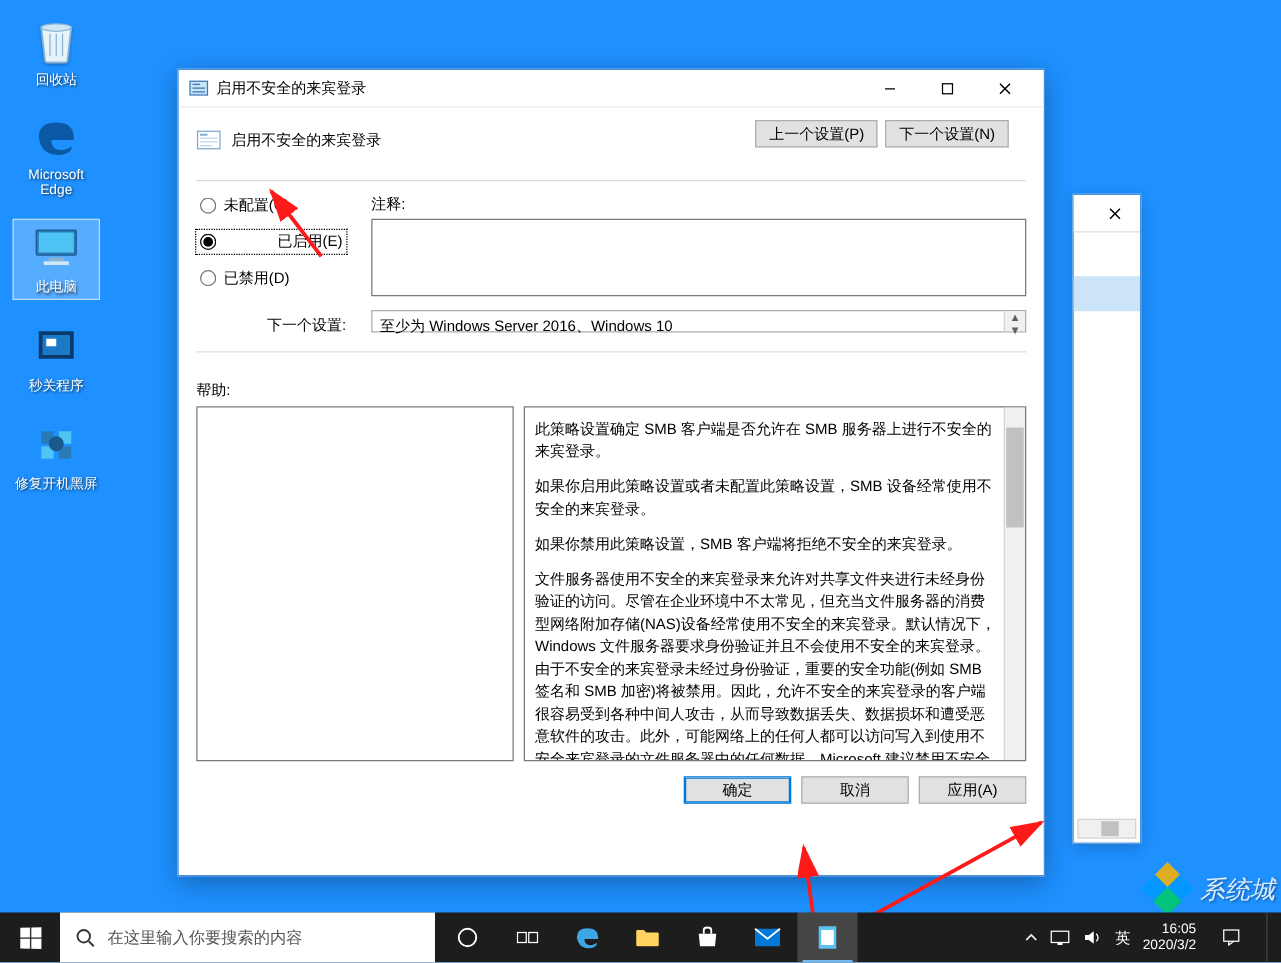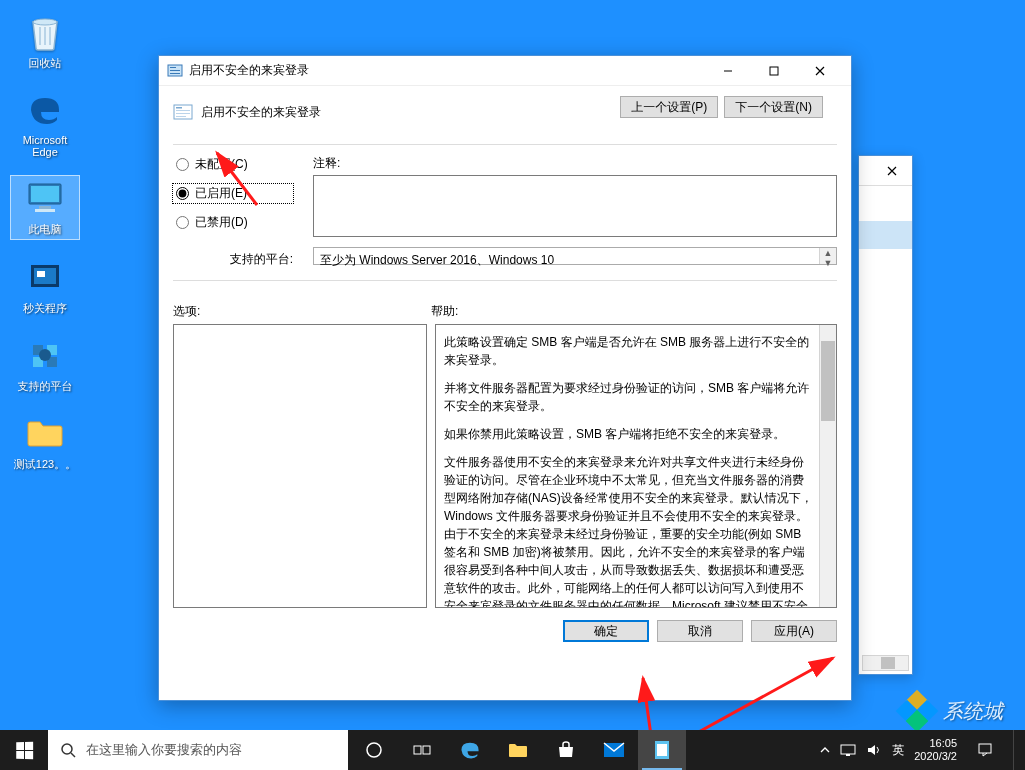--- a/index.html
+++ b/index.html
@@ -19,41 +19,41 @@
 
 .mmc { position: absolute; left: 858px; top: 155px; width: 55px; height: 520px; background: #fff; border: 1px solid #4a90d9; box-shadow: 0 3px 12px rgba(0,0,0,.2); }
 .mmc-title { height: 30px; background: #fff; border-bottom: 1px solid #ddd; display:flex; align-items:center; justify-content:flex-end; padding:0 8px; }
 .mmc-close { width:24px; height:20px; display:flex; align-items:center; justify-content:center; color:#000; }
 .mmc-body { display:flex; flex-direction:column; height:calc(100% - 30px); }
 .mmc-sel { height:28px; background:#cce4f7; margin-top:35px; }
 .mmc-scrollh { position:absolute; bottom:3px; right:3px; left:3px; height:16px; background:#f0f0f0; border:1px solid #d4d4d4; }
 .mmc-scrollh-thumb { position:absolute; left:40%; width:30%; top:1px; bottom:1px; background:#c1c1c1; }
 
 
-.dialog { position: absolute; left: 158px; top: 55px; width: 694px; height: 646px; background: #fff; border: 1px solid #4a90d9; box-shadow: 0 5px 20px rgba(0,0,0,.3); }
+.dialog { position: absolute; left: 142px; top: 55px; width: 694px; height: 646px; background: #fff; border: 1px solid #4a90d9; box-shadow: 0 5px 20px rgba(0,0,0,.3); }
 .titlebar { height: 30px; display: flex; align-items: center; padding: 0 8px; border-bottom: 1px solid #eee; }
 .tb-icon { width: 16px; height: 16px; margin-right: 6px; }
 .tb-text { font-size: 12px; color: #000; flex: 1; }
 .tb-btns { display: flex; }
 .tb-btn { width: 46px; height: 30px; display:flex; align-items:center; justify-content:center; color:#222; font-size:10px; }
 
 .subhead { display:flex; align-items:center; padding: 10px 14px; gap:8px; }
 .subhead-icon { width:20px; height:16px; }
 .subhead-text { font-size:12px; }
 .prevnext { display:flex; gap:6px; margin-left:auto; justify-content:flex-end; padding: 0 14px 10px; }
 .btn { height:22px; min-width:86px; background:#e1e1e1; border:1px solid #adadad; font-size:12px; padding:0 10px; color:#000; cursor:pointer; }
 .btn.primary { border-color:#0078d7; box-shadow: 0 0 0 1px #0078d7 inset; }
 
 hr.sep { border:none; border-top:1px solid #ddd; margin: 6px 14px 10px; }
 
 .config-row { display:flex; padding: 0 14px; gap: 20px; }
 .radios { width: 120px; display:flex; flex-direction:column; gap:10px; font-size:12px; }
 .radio { display:flex; align-items:center; gap:6px; white-space:nowrap; padding:1px 3px; }
 .radio input { accent-color: #000; }
-.radio.selected { outline: 1px dotted #000; }
+.radio.selected { outline: 1px dotted #000; justify-content: space-between; }
 .comment-col { flex:1; }
 .lbl { font-size:12px; display:block; margin-bottom:3px; }
 .txt { width:100%; height:62px; border:1px solid #7a7a7a; resize:none; font-size:12px; background:#fff; }
 .platform-row { display:flex; padding: 6px 14px; gap:20px; align-items:flex-start; }
 .platform-row .lbl2 { width:120px; text-align:right; font-size:12px; padding-top:4px; }
 .plat-txt { flex:1; height:18px; border:1px solid #ababab; font-size:12px; padding:4px 6px; position:relative; }
 .plat-scroll { width:17px; background:#f0f0f0; border-left:1px solid #d4d4d4; position:absolute; right:0; top:0; bottom:0; display:flex; flex-direction:column; justify-content:space-between; }
 .plat-scroll span { font-size:9px; text-align:center; color:#606060; }
 
 .optlbls { display:flex; padding:12px 14px 4px; gap:20px; font-size:12px; }
@@ -65,21 +65,21 @@
 .pane.right p { margin-bottom:10px; }
 .sbar { width:17px; position:absolute; right:0; top:0; bottom:0; background:#f0f0f0; border-left:1px solid #d4d4d4; }
 .sbar-thumb { background:#c1c1c1; position:absolute; left:1px; right:1px; top:16px; height:80px; }
 
 .dlg-footer { display:flex; justify-content:flex-end; gap:8px; padding:12px 14px; }
 
 
 .arrow { position:absolute; pointer-events:none; }
 
 
-.watermark { position:absolute; right:22px; bottom:37px; display:flex; align-items:center; gap:4px; opacity:.85; }
+.watermark { position:absolute; right:5px; bottom:37px; display:flex; align-items:center; gap:4px; opacity:.85; }
 .watermark .cubes { width:44px; height:44px; position:relative; }
 .cube { position:absolute; width:16px; height:16px; transform:rotate(45deg); }
 .c1c { background:#ffb400; top:4px; left:14px; }
 .c2c { background:#0099ff; top:14px; left:4px; }
 .c3c { background:#0099ff; top:14px; left:24px; }
 .c4c { background:#00cc66; top:24px; left:14px; }
 .wm-text { color:#fff; font-size:20px; font-style:italic; font-weight:300; text-shadow:1px 1px 2px rgba(0,0,0,.5); }
 
 
 .taskbar { position:absolute; left:0; right:0; bottom:0; height:40px; background:#1d1d1d; display:flex; align-items:center; color:#fff; }
@@ -149,29 +149,21 @@
     <div class="desktop-icon">
       <div class="di-img">
         <svg width="36" height="36" viewBox="0 0 36 36">
             <rect x="6" y="8" width="10" height="10" fill="#2a7ab8"></rect>
             <rect x="20" y="8" width="10" height="10" fill="#4ec4f5"></rect>
             <rect x="6" y="20" width="10" height="10" fill="#4ec4f5"></rect>
             <rect x="20" y="20" width="10" height="10" fill="#2a7ab8"></rect>
             <circle cx="18" cy="18" r="6" fill="#1a5a8e"></circle>
           </svg>
       </div>
-      <div class="di-label">支持的平台</div>
-    </div>
-    <div class="desktop-icon">
-      <div class="di-img">
-        <svg width="40" height="34" viewBox="0 0 40 34">
-            <path d="M3 8 L3 28 Q3 30 5 30 L35 30 Q37 30 37 28 L37 12 Q37 10 35 10 L18 10 L15 6 L5 6 Q3 6 3 8 Z" fill="#ffd45e" stroke="#e0a030"></path>
-          </svg>
-      </div>
-      <div class="di-label">测试123。。</div>
+      <div class="di-label">修复开机黑屏</div>
     </div>
   </div>
 </div>
 
 <div class="mmc">
   <div class="mmc-title">
     <div class="mmc-close">
         <svg width="10" height="10" viewBox="0 0 10 10">
           <path d="M1 1 L9 9 M9 1 L1 9" stroke="#000" stroke-width="1.2"></path>
         </svg>
@@ -244,42 +236,41 @@
           <span>已禁用(D)</span>
         </label>
     </div>
     <div class="comment-col">
       <span class="lbl">注释:</span>
       <textarea class="txt" style=""></textarea>
     </div>
   </div>
 
   <div class="platform-row">
-    <div class="lbl2">支持的平台:</div>
+    <div class="lbl2">下一个设置:</div>
     <div class="plat-txt">
       <span>至少为 Windows Server 2016、Windows 10</span>
       <div class="plat-scroll">
           <span>▲</span>
           <span>▼</span>
         </div>
     </div>
   </div>
 
   <hr class="sep">
 
   <div class="optlbls">
-    <div class="c1">选项:</div>
     <div>帮助:</div>
   </div>
 
   <div class="panes">
     <div class="pane left"></div>
     <div class="pane right">
       <p>此策略设置确定 SMB 客户端是否允许在 SMB 服务器上进行不安全的来宾登录。</p>
-      <p>并将文件服务器配置为要求经过身份验证的访问，SMB 客户端将允许不安全的来宾登录。</p>
+      <p>如果你启用此策略设置或者未配置此策略设置，SMB 设备经常使用不安全的来宾登录。</p>
       <p>如果你禁用此策略设置，SMB 客户端将拒绝不安全的来宾登录。</p>
       <p>文件服务器使用不安全的来宾登录来允许对共享文件夹进行未经身份验证的访问。尽管在企业环境中不太常见，但充当文件服务器的消费型网络附加存储(NAS)设备经常使用不安全的来宾登录。默认情况下，Windows 文件服务器要求身份验证并且不会使用不安全的来宾登录。由于不安全的来宾登录未经过身份验证，重要的安全功能(例如 SMB 签名和 SMB 加密)将被禁用。因此，允许不安全的来宾登录的客户端很容易受到各种中间人攻击，从而导致数据丢失、数据损坏和遭受恶意软件的攻击。此外，可能网络上的任何人都可以访问写入到使用不安全来宾登录的文件服务器中的任何数据。Microsoft 建议禁用不安全的来宾登录，并将文件服务器配置为要求经过身份验证的访问。</p>
       <div class="sbar">
           <div class="sbar-thumb"></div>
         </div>
     </div>
   </div>
 
   <div class="dlg-footer">
     <button class="btn primary">确定</button>

